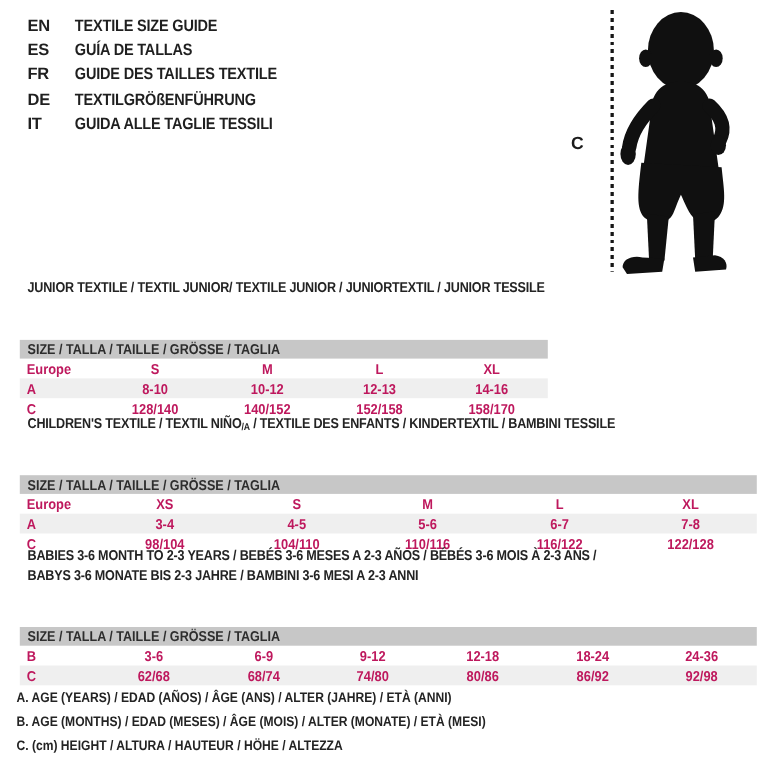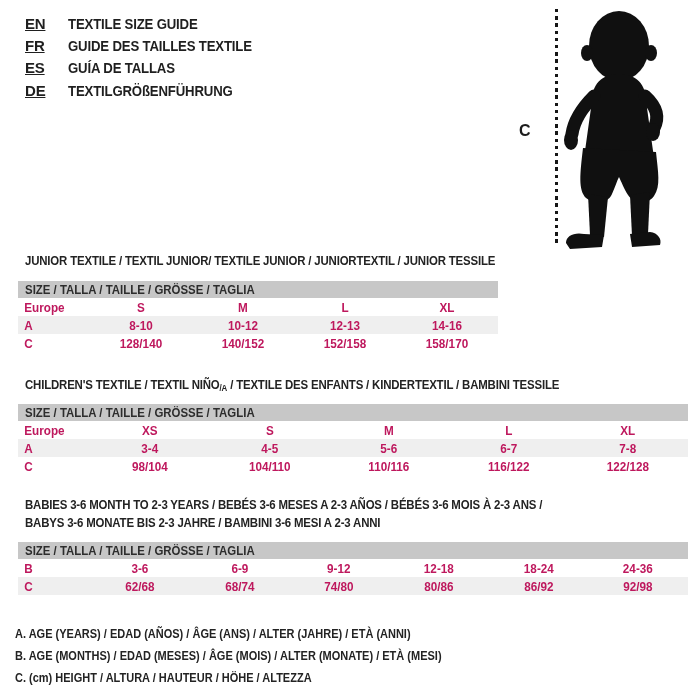--- a/index.html
+++ b/index.html
@@ -6,21 +6,21 @@
   body {
     width:700px; height:700px; background:#ffffff;
     font-family:"Liberation Sans","DejaVu Sans",sans-serif;
     font-weight:bold; color:#3a3a3a;
   }
   .page { position:relative; width:700px; height:700px; overflow:hidden; background:#fff; }
 
   
   .lang-list { position:absolute; left:25px; top:12px; }
   .lang-row { display:flex; height:22.4px; align-items:center; font-size:15px; color:#1f1f1f; letter-spacing:-0.2px; }
-  .lang-code { width:43px;text-decoration:underline; }
+  .lang-code { width:43px; }
   .lang-label { display:inline-block; transform:scaleX(0.88); transform-origin:0 50%; white-space:nowrap; }
 
   
   .dash-line { position:absolute; left:555px; top:9px; width:3px; height:238px;
     background:repeating-linear-gradient(to bottom,#161616 0 3.5px,transparent 3.5px 7.2px); }
   .c-label { position:absolute; left:519px; top:122px; font-size:16px; color:#1c1c1c; }
   .figure-svg { position:absolute; left:557px; top:6px; }
 
   
   .sec-title { position:absolute; font-size:13px; color:#232323; white-space:nowrap;
@@ -29,21 +29,21 @@
   #title2 { left:25px; top:377px; }
   #title3 { left:25px; top:496px; line-height:17.5px; }
   .sub { font-size:9px; vertical-align:-2px; }
 
   
   .size-table { position:absolute; left:18px; }
   #table1 { top:281px; width:480px; }
   #table2 { top:404px; width:670px; }
   #table3 { top:542px; width:670px; }
   .tbl-header { height:17px; background:#c7c7c7; display:flex; align-items:center;
-    padding-left:7px; font-size:13px; color:#2d2d2d; }
+    padding-left:7px; font-size:13px; color:#2d2d2d;margin-top:28px; }
   .tbl-header > span { display:inline-block; transform:scaleX(0.88); transform-origin:0 50%; white-space:nowrap; }
   .tbl-row { display:flex; height:18px; align-items:center; font-size:13px; color:#be185d; }
   .tbl-row.shade { background:#efefef; }
   .row-label { width:65px; padding-left:7px; transform:scaleX(0.9); transform-origin:0 50%; }
   .cell { flex:1; text-align:center; transform:scaleX(0.9); }
 
   
   .legend { position:absolute; left:15px; top:623px; font-size:12.5px; color:#232323; }
   .legend-line { height:22px; line-height:22px; white-space:nowrap;
     transform:scaleX(0.88); transform-origin:0 50%; }
@@ -52,30 +52,34 @@
 <body>
 
 <div class="page">
 
   <div class="lang-list">
     <div class="lang-row">
       <span class="lang-code">EN</span>
       <span class="lang-label">TEXTILE SIZE GUIDE</span>
     </div>
     <div class="lang-row">
+      <span class="lang-code">ES</span>
+      <span class="lang-label">GUÍA DE TALLAS</span>
+    </div>
+    <div class="lang-row">
       <span class="lang-code">FR</span>
       <span class="lang-label">GUIDE DES TAILLES TEXTILE</span>
     </div>
     <div class="lang-row">
-      <span class="lang-code">ES</span>
-      <span class="lang-label">GUÍA DE TALLAS</span>
+      <span class="lang-code">DE</span>
+      <span class="lang-label">TEXTILGRÖßENFÜHRUNG</span>
     </div>
     <div class="lang-row">
-      <span class="lang-code">DE</span>
-      <span class="lang-label">TEXTILGRÖßENFÜHRUNG</span>
+      <span class="lang-code">IT</span>
+      <span class="lang-label">GUIDA ALLE TAGLIE TESSILI</span>
     </div>
   </div>
 
   <div class="dash-line"></div>
   <div class="c-label">C</div>
   <svg class="figure-svg" width="140" height="244" viewBox="0 0 140 244" aria-hidden="true">
     <g fill="#101010" stroke="none">
       <ellipse cx="62" cy="40" rx="30" ry="35"></ellipse>
       <ellipse cx="30" cy="47" rx="6" ry="8"></ellipse>
       <ellipse cx="94" cy="47" rx="6" ry="8"></ellipse>

